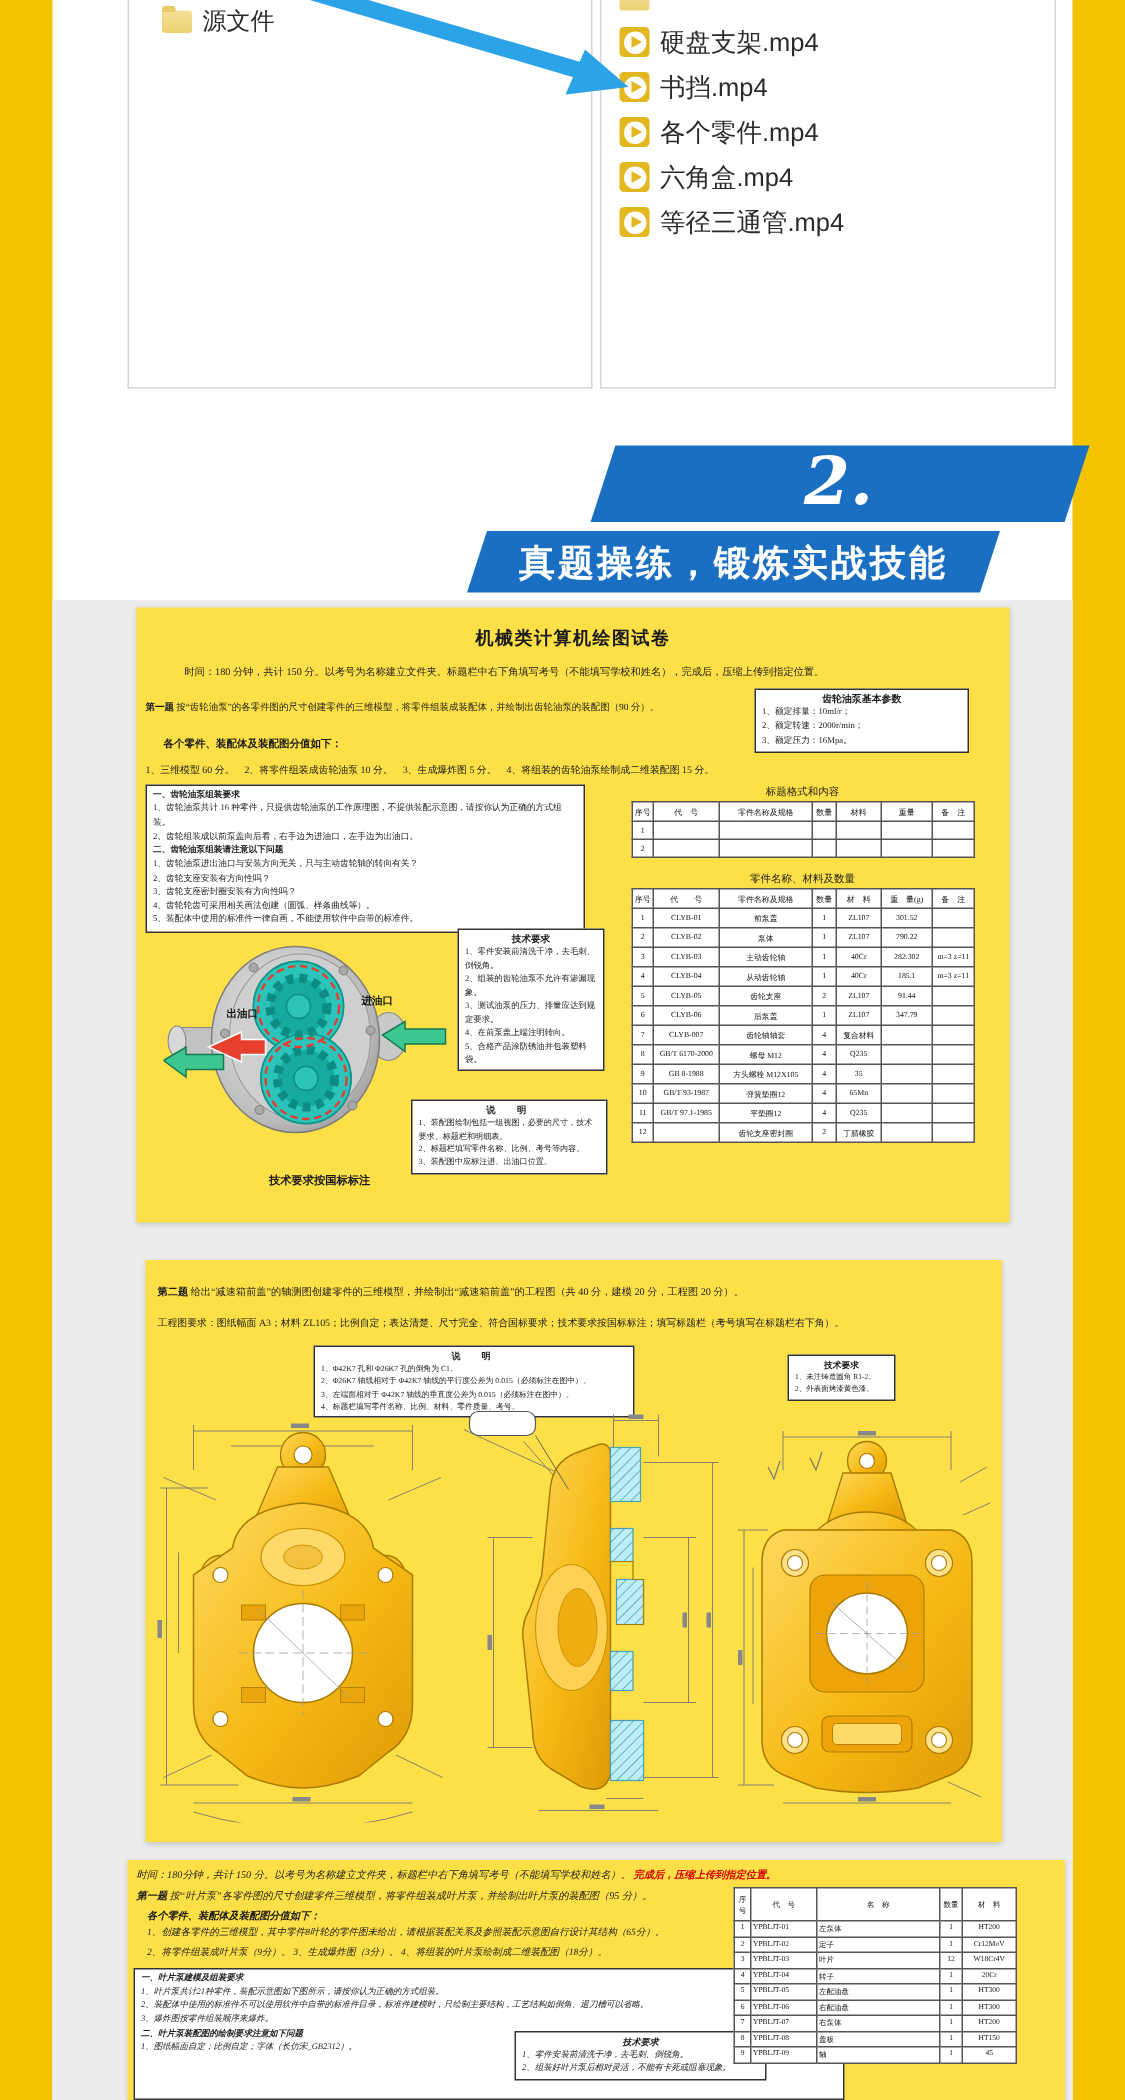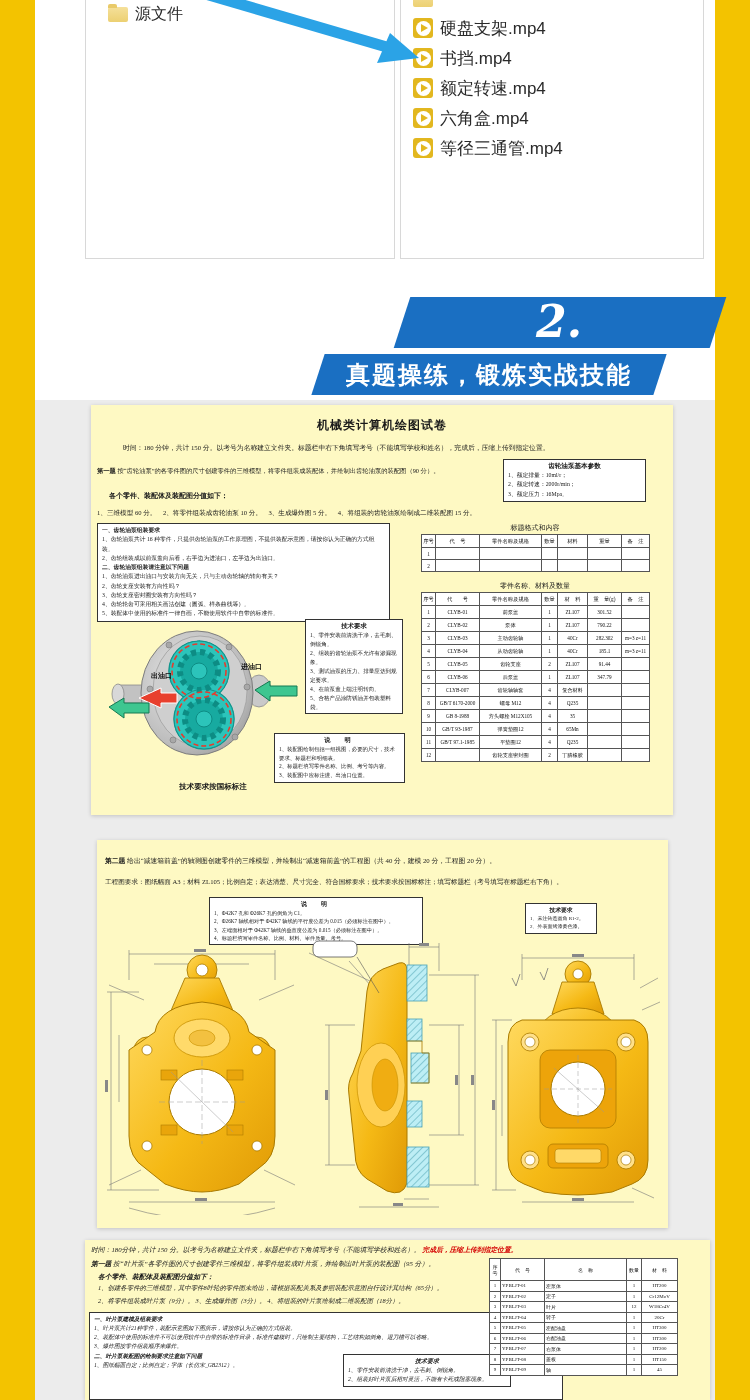--- a/index.html
+++ b/index.html
@@ -29,21 +29,21 @@
   .banner{position:absolute;color:#fff;font-weight:bold;}
   .banner .bg{position:absolute;left:0;top:0;right:0;bottom:0;background:#1A6FC2;transform:skewX(-18deg);}
   .banner .txt{position:relative;display:flex;align-items:baseline;justify-content:center;height:100%;}
   .b1{left:402px;top:297px;width:316px;height:51px;}
   .b1 .num{font-family:"DejaVu Serif","Liberation Serif",serif;font-style:italic;font-size:44px;line-height:50px;margin-right:2px;}
   .b1 .rest{font-size:29px;line-height:51px;}
   .b2{left:318px;top:354px;width:342px;height:41px;}
   .b2 .txt{align-items:center;font-size:24px;letter-spacing:2px;}
 
   
-  .doc{position:absolute;background:#fef9c3;box-shadow:0 1px 4px rgba(0,0,0,.18);
+  .doc{position:absolute;background:#fde047;box-shadow:0 1px 4px rgba(0,0,0,.18);
        font-family:"Liberation Serif","DejaVu Serif",serif;color:#1a1a1a;}
   .doc *{box-sizing:border-box;}
   .abs{position:absolute;}
   .bold{font-weight:bold;}
   .ctr{text-align:center;}
   .bxline{line-height:1.6;}
   .bxline.h{font-weight:bold;}
   .bbox{border:1px solid #333;padding:2px 4px;background:#fff;}
 
   .doc1{left:91px;top:405px;width:582px;height:410px;}
@@ -138,21 +138,21 @@
           <span>硬盘支架.mp4</span>
         </li>
 
         <li>
           <span class="fic video"></span>
           <span>书挡.mp4</span>
         </li>
 
         <li>
           <span class="fic video"></span>
-          <span>额定转速.mp4</span>
+          <span>各个零件.mp4</span>
         </li>
 
         <li>
           <span class="fic video"></span>
           <span>六角盒.mp4</span>
         </li>
 
 
 
         <li>

